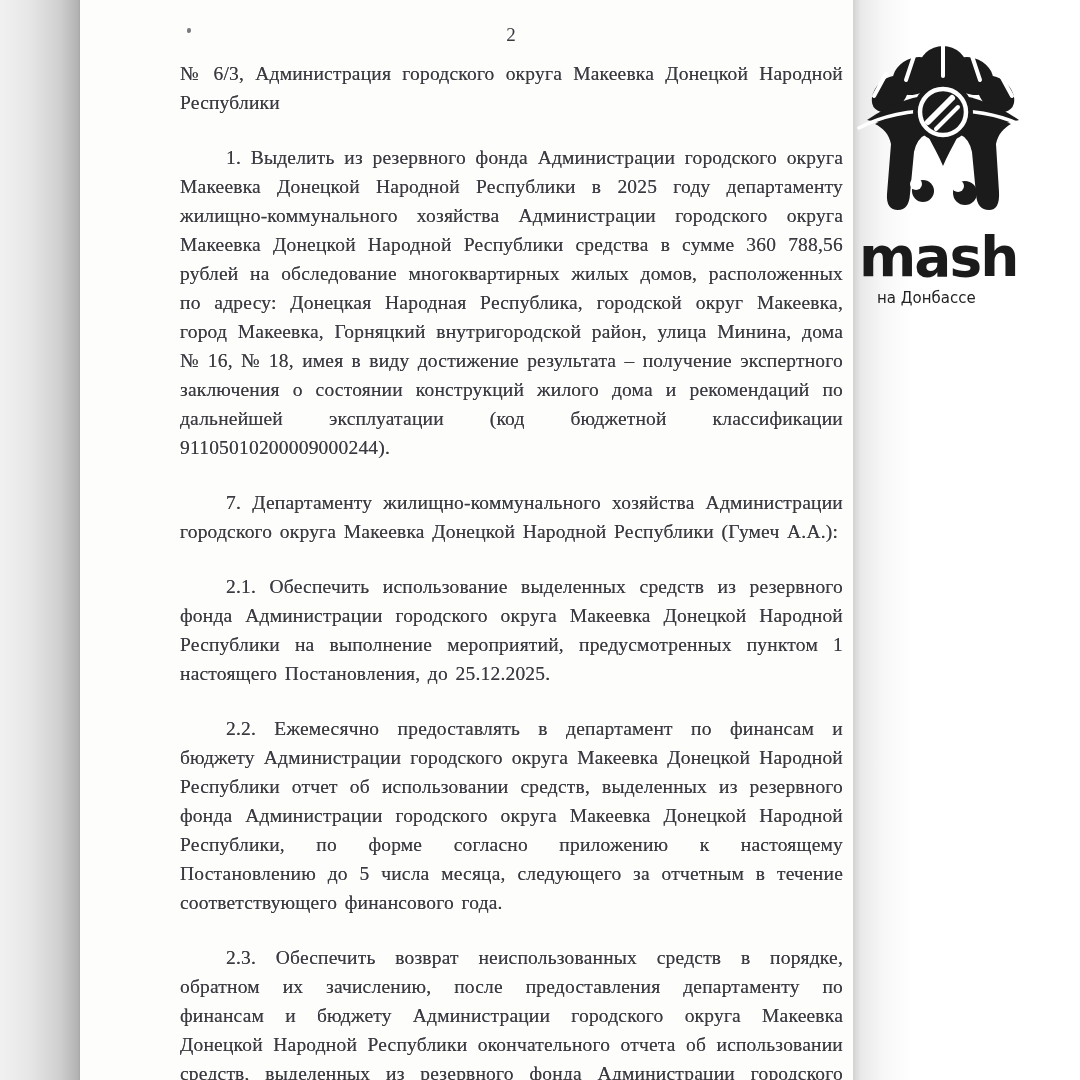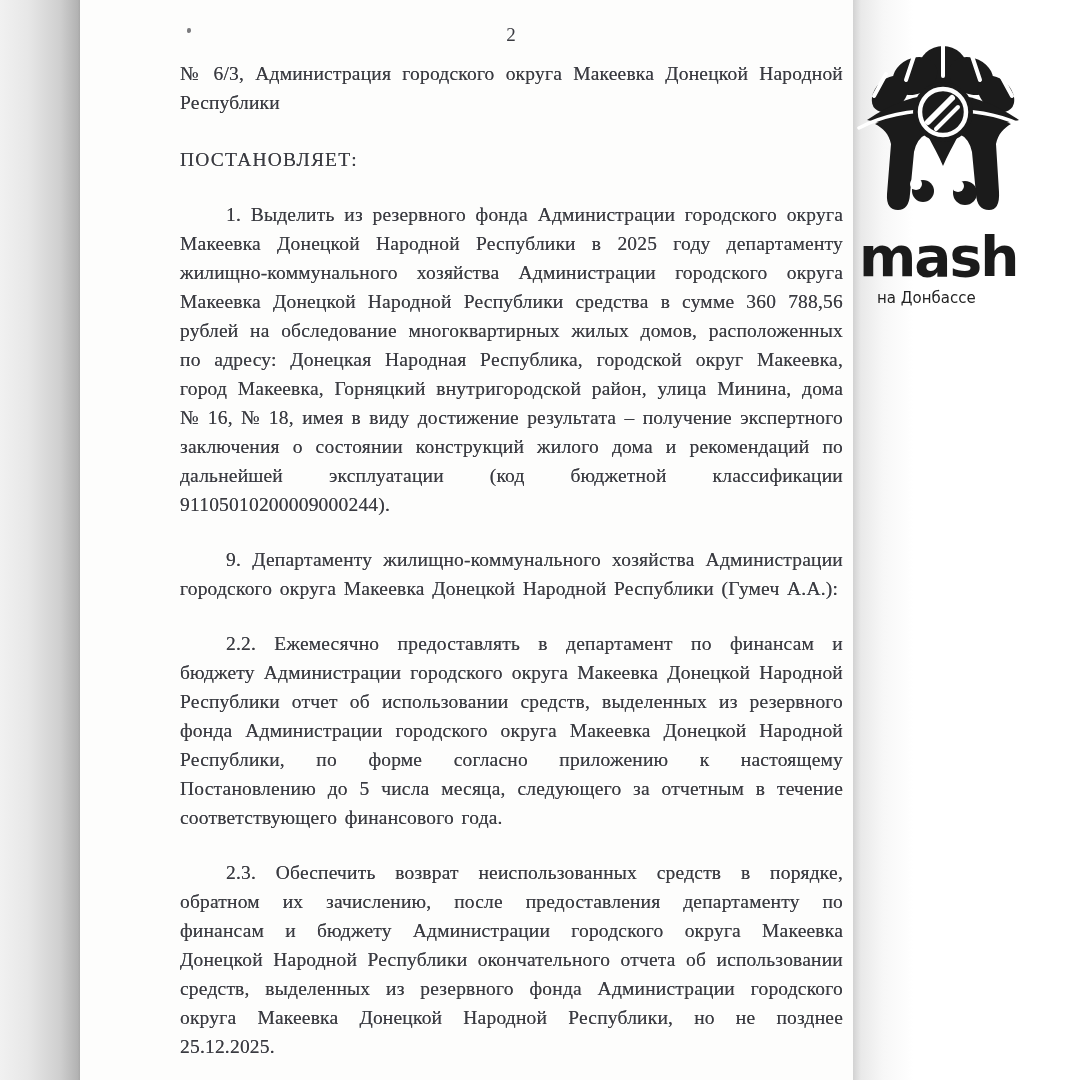--- a/index.html
+++ b/index.html
@@ -95,23 +95,23 @@
 <body>
 
 <div class="canvas">
 
   <div class="left-band"></div>
 
   <div class="doc-page">
     <div class="speck"></div>
     <div class="page-number">2</div>
     <p class="no-indent header-para">№ 6/3, Администрация городского округа Макеевка Донецкой Народной Республики</p>
-    <p class="no-indent resolves">ПОСТАНОВЛЯЕТ:</p>
     <p>1. Выделить из резервного фонда Администрации городского округа Макеевка Донецкой Народной Республики в 2025 году департаменту жилищно-коммунального хозяйства Администрации городского округа Макеевка Донецкой Народной Республики средства в сумме 360 788,56 рублей на обследование многоквартирных жилых домов, расположенных по адресу: Донецкая Народная Республика, городской округ Макеевка, город Макеевка, Горняцкий внутригородской район, улица Минина, дома № 16, № 18, имея в виду достижение результата – получение экспертного заключения о состоянии конструкций жилого дома и рекомендаций по дальнейшей эксплуатации (код бюджетной классификации 91105010200009000244).</p>
-    <p>9. Департаменту жилищно-коммунального хозяйства Администрации городского округа Макеевка Донецкой Народной Республики (Гумеч А.А.):</p>
+    <p>7. Департаменту жилищно-коммунального хозяйства Администрации городского округа Макеевка Донецкой Народной Республики (Гумеч А.А.):</p>
+    <p>2.1. Обеспечить использование выделенных средств из резервного фонда Администрации городского округа Макеевка Донецкой Народной Республики на выполнение мероприятий, предусмотренных пунктом 1 настоящего Постановления, до 25.12.2025.</p>
     <p>2.2. Ежемесячно предоставлять в департамент по финансам и бюджету Администрации городского округа Макеевка Донецкой Народной Республики отчет об использовании средств, выделенных из резервного фонда Администрации городского округа Макеевка Донецкой Народной Республики, по форме согласно приложению к настоящему Постановлению до 5 числа месяца, следующего за отчетным в течение соответствующего финансового года.</p>
     <p>2.3. Обеспечить возврат неиспользованных средств в порядке, обратном их зачислению, после предоставления департаменту по финансам и бюджету Администрации городского округа Макеевка Донецкой Народной Республики окончательного отчета об использовании средств, выделенных из резервного фонда Администрации городского округа Макеевка Донецкой Народной Республики, но не позднее 25.12.2025.</p>
 
   </div>
 
   <div class="right-area">
     <div class="logo">
       <svg width="180" height="185" viewBox="0 0 180 185" xmlns="http://www.w3.org/2000/svg">
         <g fill="#1b1b1b">
 

